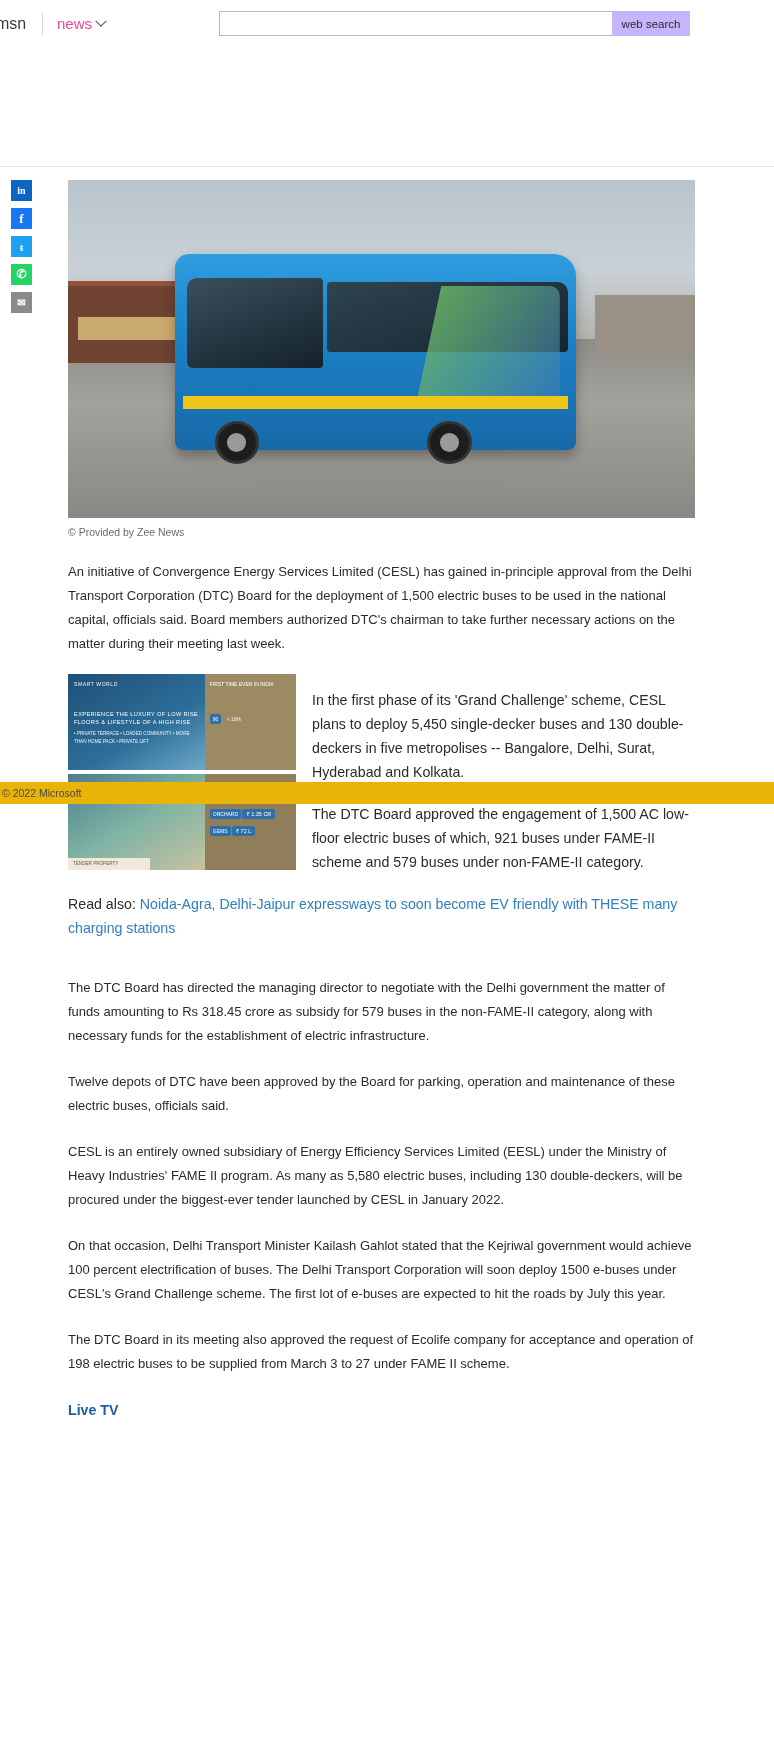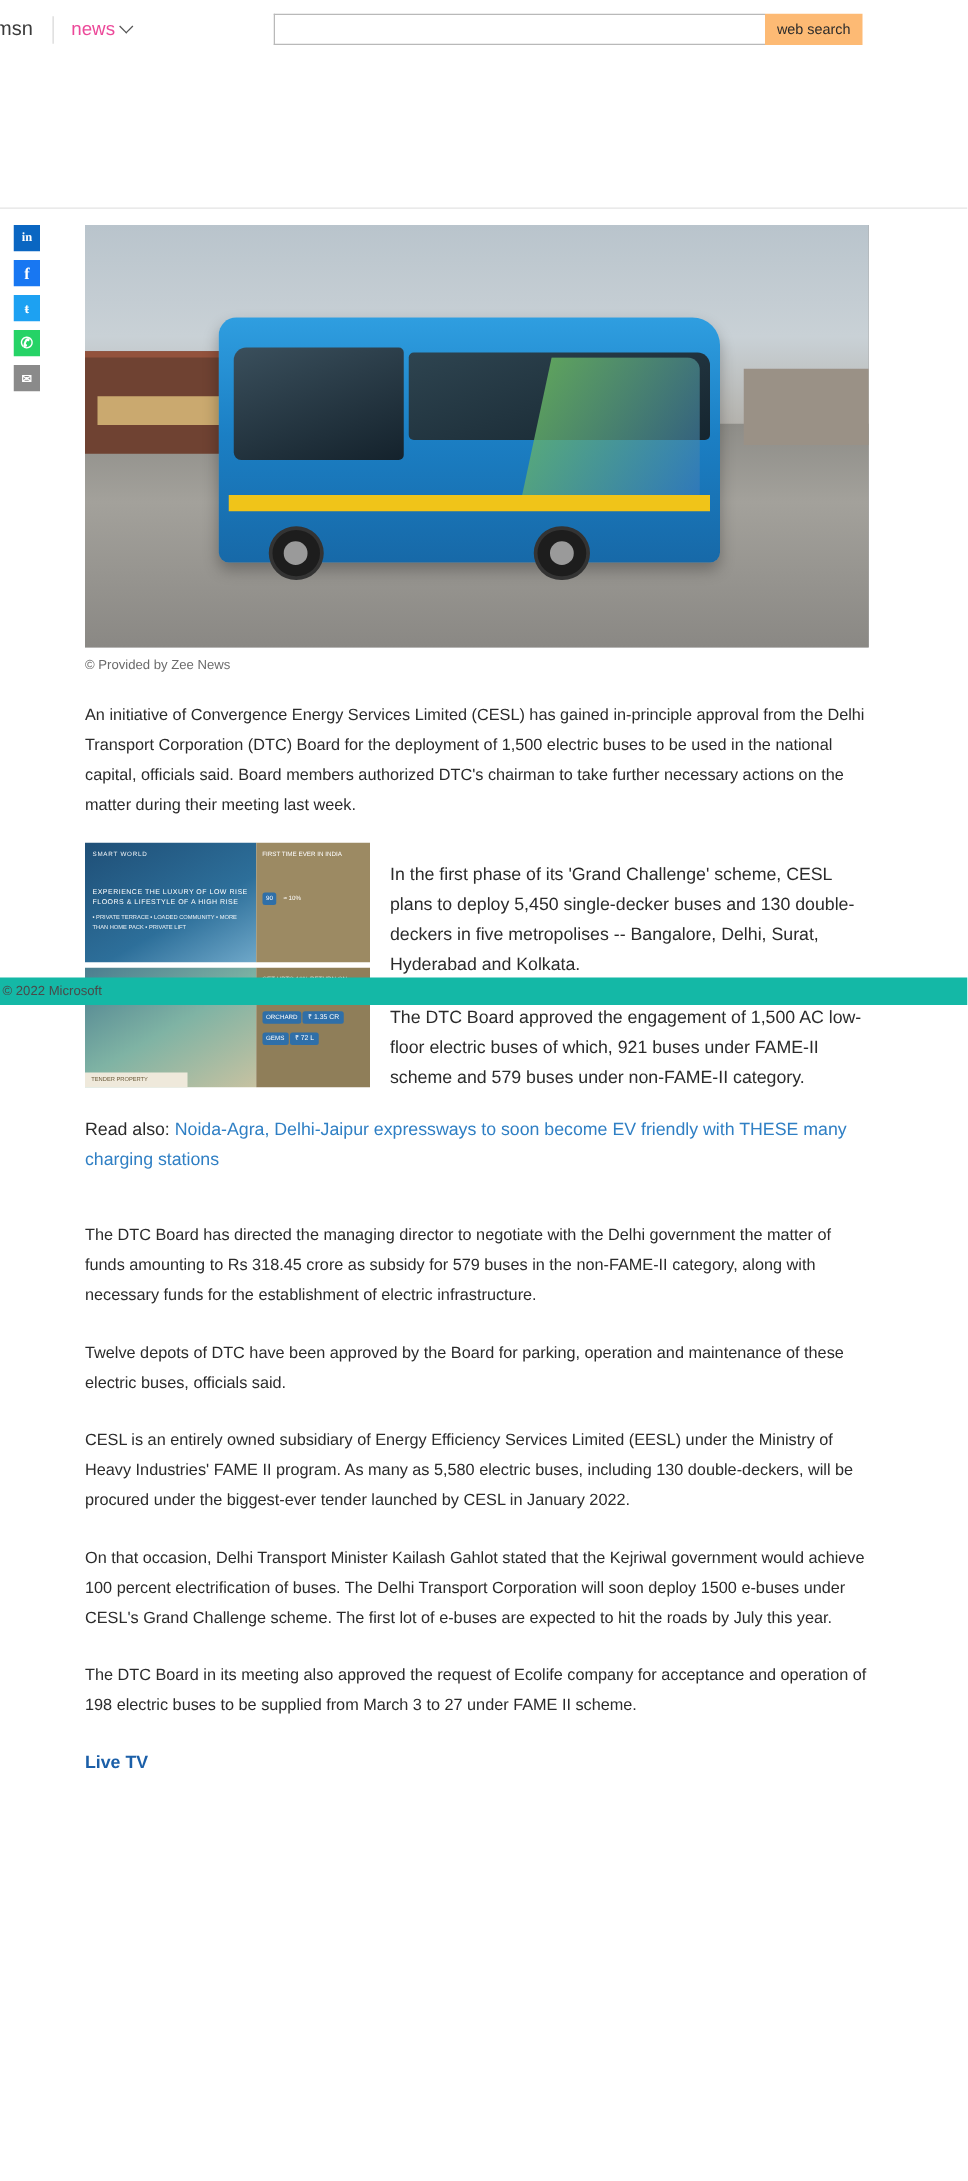--- a/index.html
+++ b/index.html
@@ -65,21 +65,21 @@
     outline: none;
     padding: 0 8px;
     font-size: 12px;
     font-family: "Liberation Sans", sans-serif;
     color: #222;
     background: #fff;
   }
   .search-btn {
     width: 78px;
     height: 25px;
-    background: #fdba74;
+    background: #c4b5fd;
     border: none;
     font-size: 11.5px;
     color: #2b2b2b;
     cursor: pointer;
     font-family: "Liberation Sans", sans-serif;
   }
   .topbar-rule {
     position: absolute;
     top: 166px;
     left: 0;
@@ -294,21 +294,21 @@
     color: #2f7fc4;
     text-decoration: none;
     cursor: pointer;
   }
   .ms-attrib-bar {
     position: absolute;
     left: 0;
     top: 782px;
     width: 774px;
     height: 22px;
-    background: #14b8a6;
+    background: #eab308;
     display: flex;
     align-items: center;
     font-size: 10.5px;
     color: #4a4a4a;
     padding-left: 2px;
   }
   .live-tv {
     margin-top: 26px;
     font-size: 14.2px;
     font-weight: bold;

